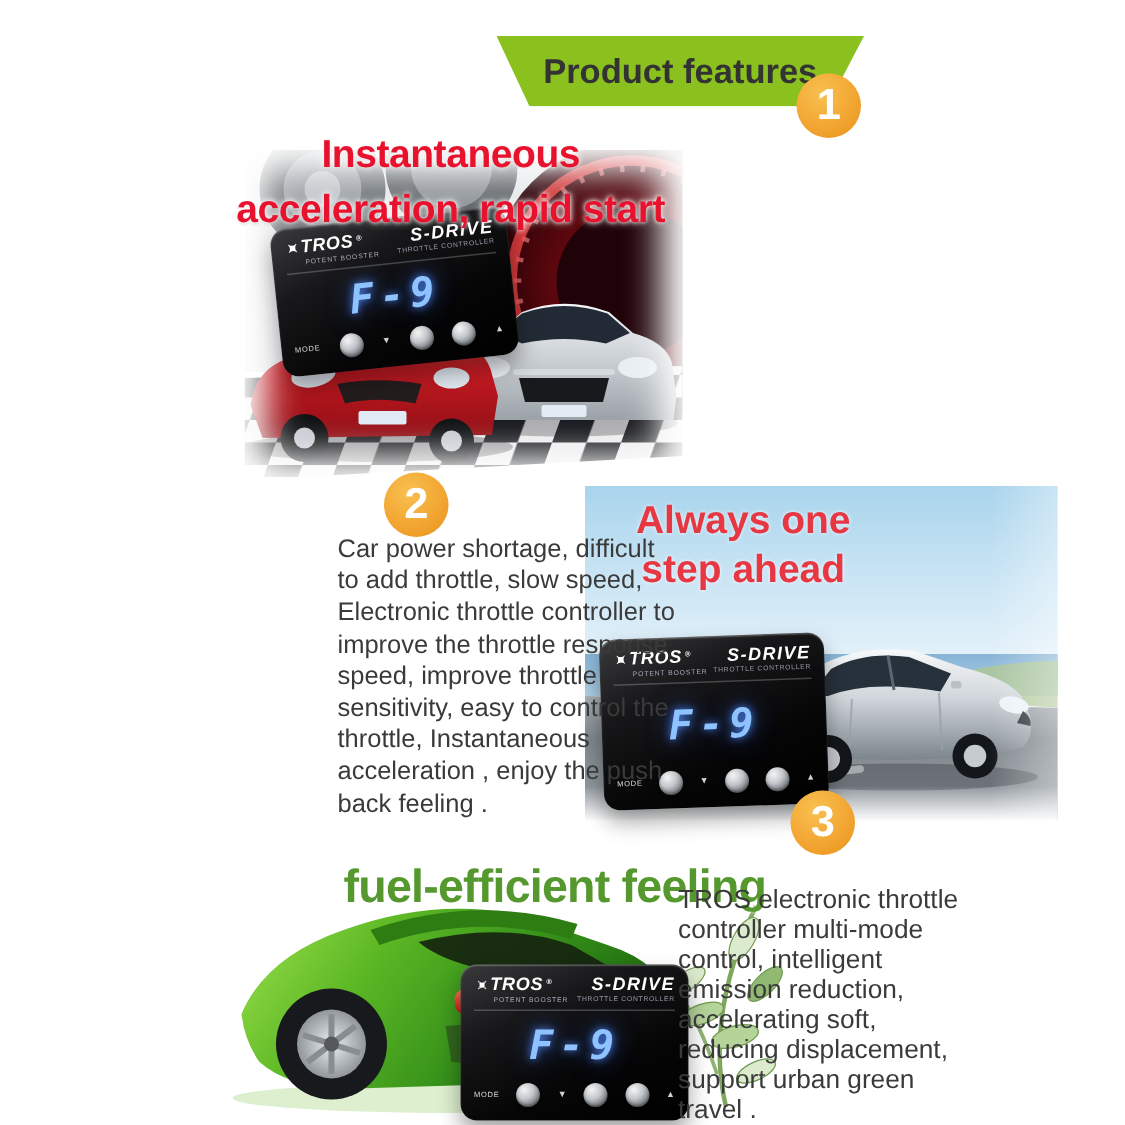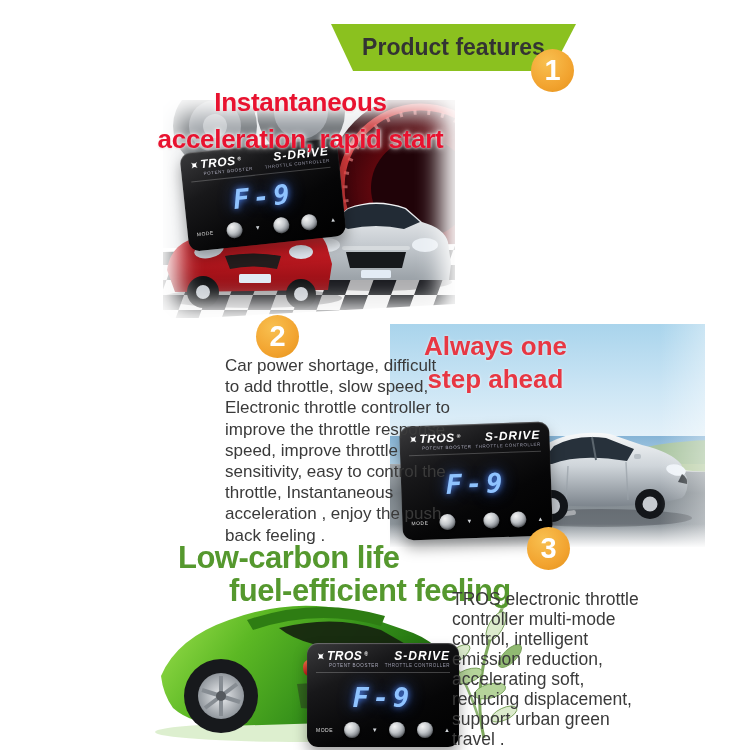--- a/index.html
+++ b/index.html
@@ -279,21 +279,20 @@
     <div class="dev-foot">
       <span class="dev-mode">MODE</span>
       <span class="knob"></span>
       <span class="dev-arrow">▼</span>
       <span class="knob"></span>
       <span class="knob"></span>
       <span class="dev-arrow">▲</span>
     </div>
   </div>
 
-  <div id="s3-h1">Low-carbon life</div>
   <div id="s3-h2">fuel-efficient feeling</div>
 
   <div id="s3-art">
     <svg width="318" height="160" viewBox="0 0 318 160">
       <defs>
         <linearGradient id="greeng" x1="0" y1="0" x2="1" y2=".3">
           <stop offset="0" stop-color="#9fe24f"></stop>
             <stop offset=".35" stop-color="#5cb824"></stop>
             <stop offset=".7" stop-color="#35901a"></stop>
             <stop offset="1" stop-color="#1f6b0e"></stop>

